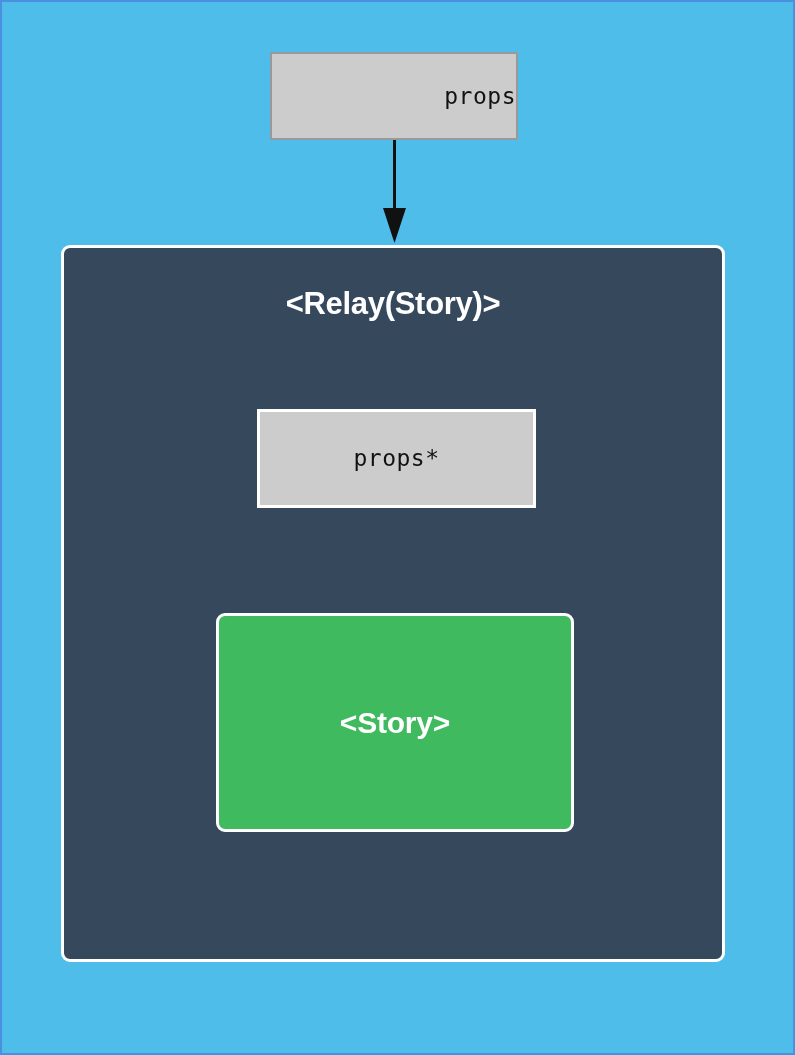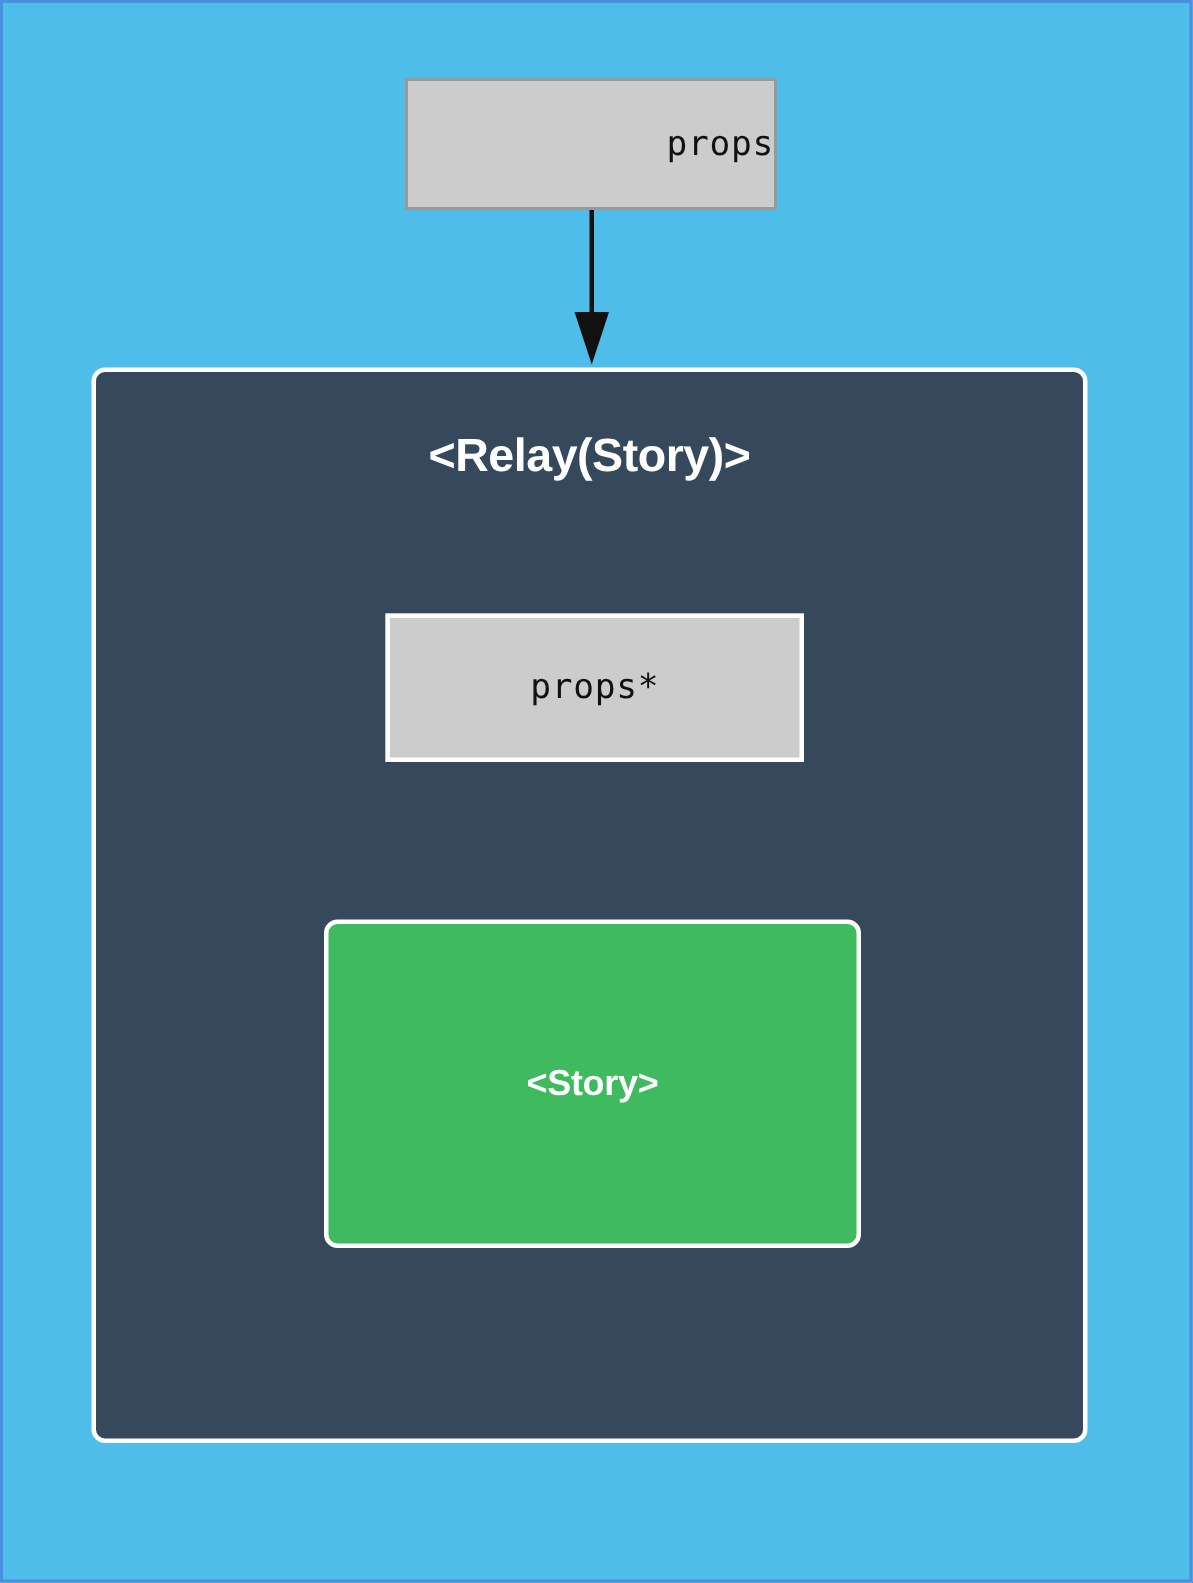--- a/index.html
+++ b/index.html
@@ -117,21 +117,21 @@
     background: #3fba5e;
     border: 3px solid #ffffff;
     border-radius: 9px;
     display: flex;
     align-items: center;
     justify-content: center;
   }
   #story-box .box-label {
     font-family: "Liberation Sans", sans-serif;
     font-weight: bold;
-    font-size: 24px;
+    font-size: 30px;
     color: #ffffff;
     letter-spacing: -0.2px;
     line-height: 1;
   }
 </style>
 </head>
 <body>
 
 <div id="diagram-canvas">
 

